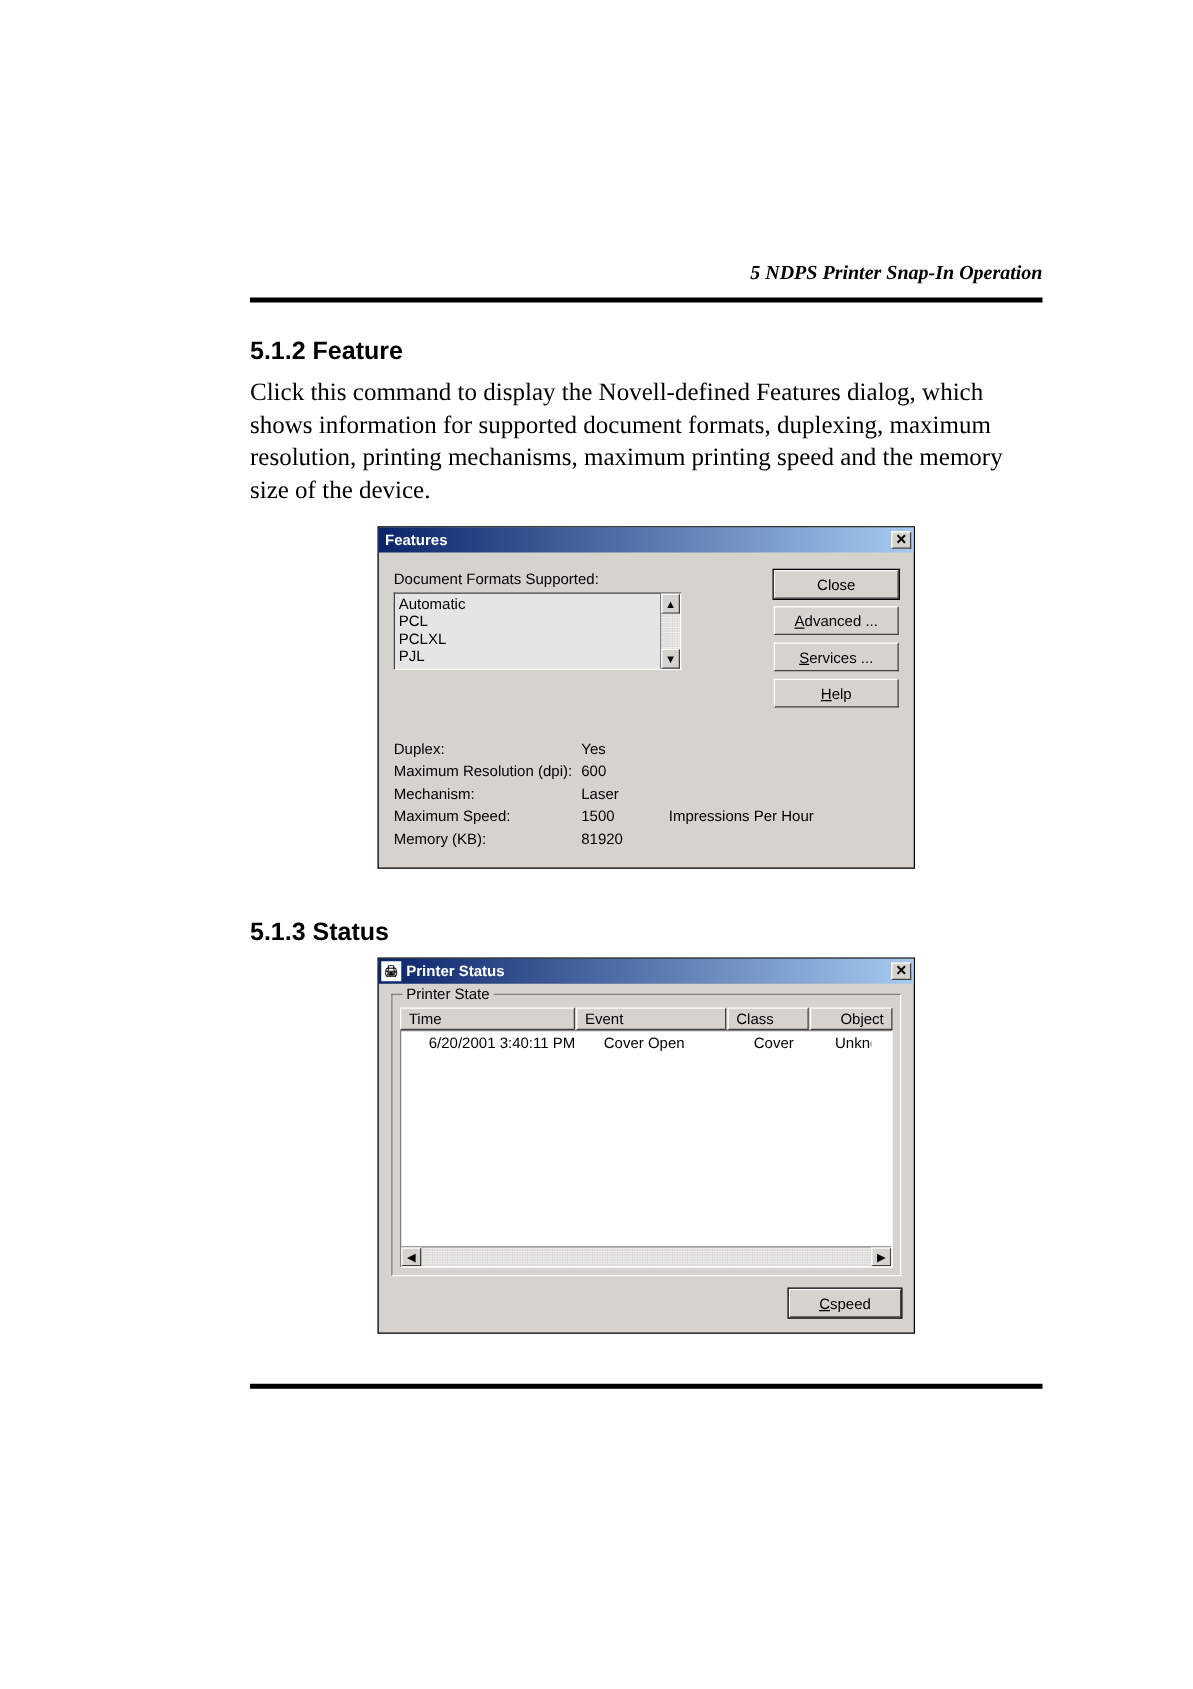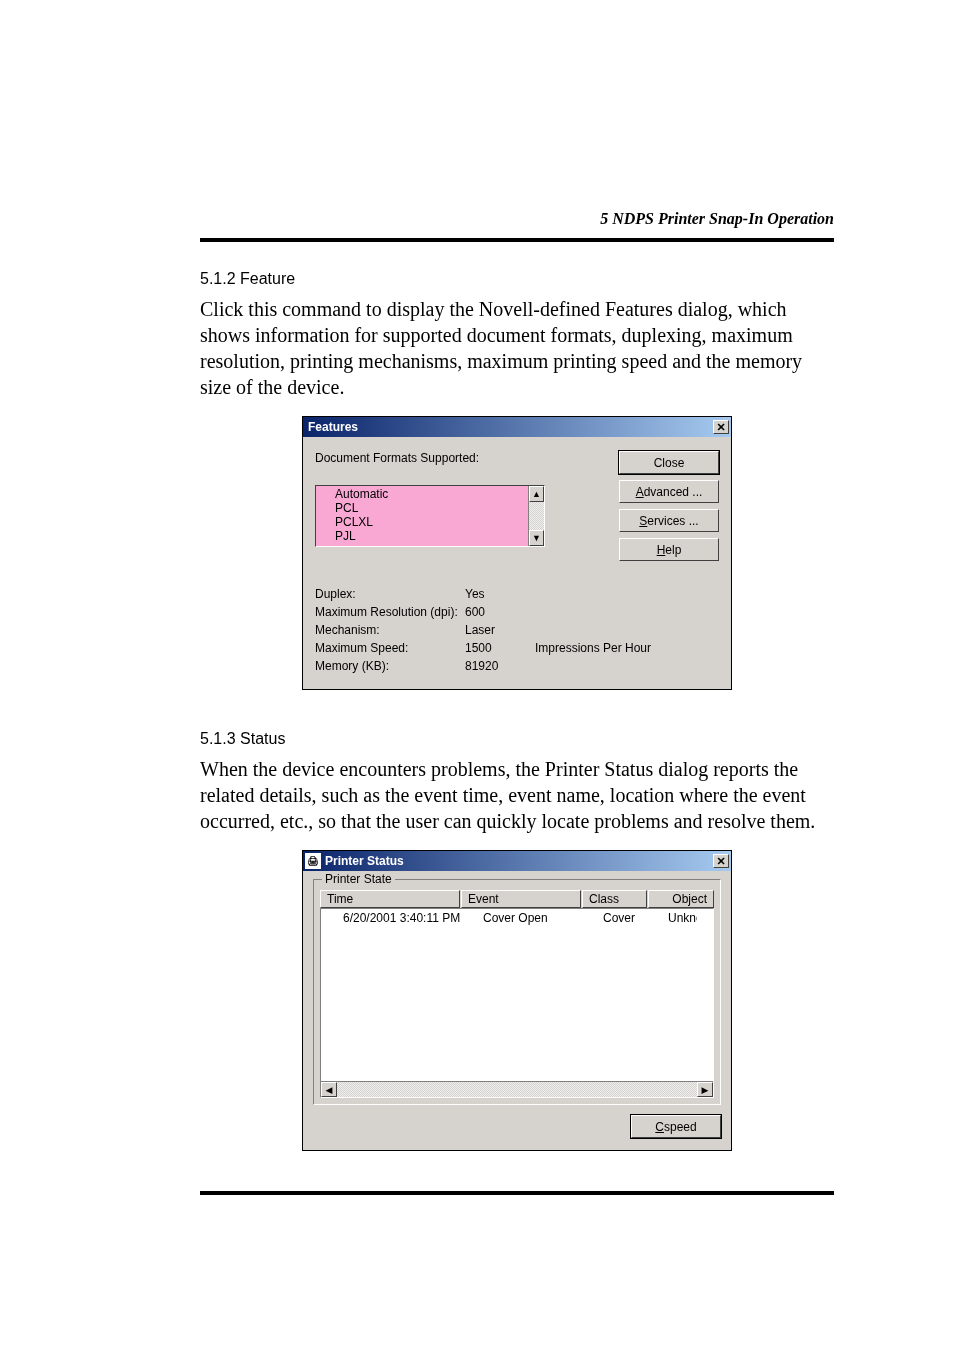--- a/index.html
+++ b/index.html
@@ -21,22 +21,22 @@
     font-size: 16px;
     margin-bottom: 10px;
   }
   .thick-rule {
     border: none;
     border-top: 4px solid #000;
     margin-bottom: 28px;
   }
   .sect-title {
     font-family: Arial, Helvetica, sans-serif;
-    font-weight: normal;
-    font-size: 16px;
+    font-weight: bold;
+    font-size: 20px;
     margin-bottom: 8px;
   }
   .body-text {
     font-size: 20px;
     line-height: 1.3;
     margin-bottom: 16px;
   }
   .dlg-wrap {
     display: flex;
     justify-content: center;
@@ -84,33 +84,32 @@
     padding: 14px 12px 16px 12px;
   }
   .upper-row {
     display: flex;
   }
   .left-col {
     flex: 1;
     padding-right: 8px;
   }
   .formats-label {
-    margin-bottom: 20px;
+    margin-bottom: 4px;
     font-size: 12px;
   }
   .listbox {
     width: 230px;
     height: 62px;
     border-top: 1px solid #404040;
     border-left: 1px solid #404040;
     border-right: 1px solid #fff;
     border-bottom: 1px solid #fff;
-    background: #f9a8d4;
-    display: flex;
-    padding-left: 16px;
+    background: #e5e5e5;
+    display: flex;
   }
   .listbox-inner {
     flex: 1;
     padding: 1px 3px;
     font-size: 12px;
     line-height: 14px;
     overflow: hidden;
   }
   .list-item { white-space: pre; }
   .vscroll {
@@ -361,21 +360,20 @@
 
           <div>Memory (KB):</div>
           <div>81920</div>
           <div></div>
         </div>
       </div>
     </div>
   </div>
 
   <div class="sect-title">5.1.3   Status</div>
-  <div class="body-text">When the device encounters problems, the Printer Status dialog reports the related details, such as the event time, event name, location where the event occurred, etc., so that the user can quickly locate problems and resolve them.</div>
 
   <div class="dlg-wrap">
     <div class="status-dlg">
       <div class="status-titlebar">
         <div class="title-left">
           <span class="app-icon">🖨</span>
           <span>Printer Status</span>
         </div>
         <span class="titlebar-btn">✕</span>
       </div>

